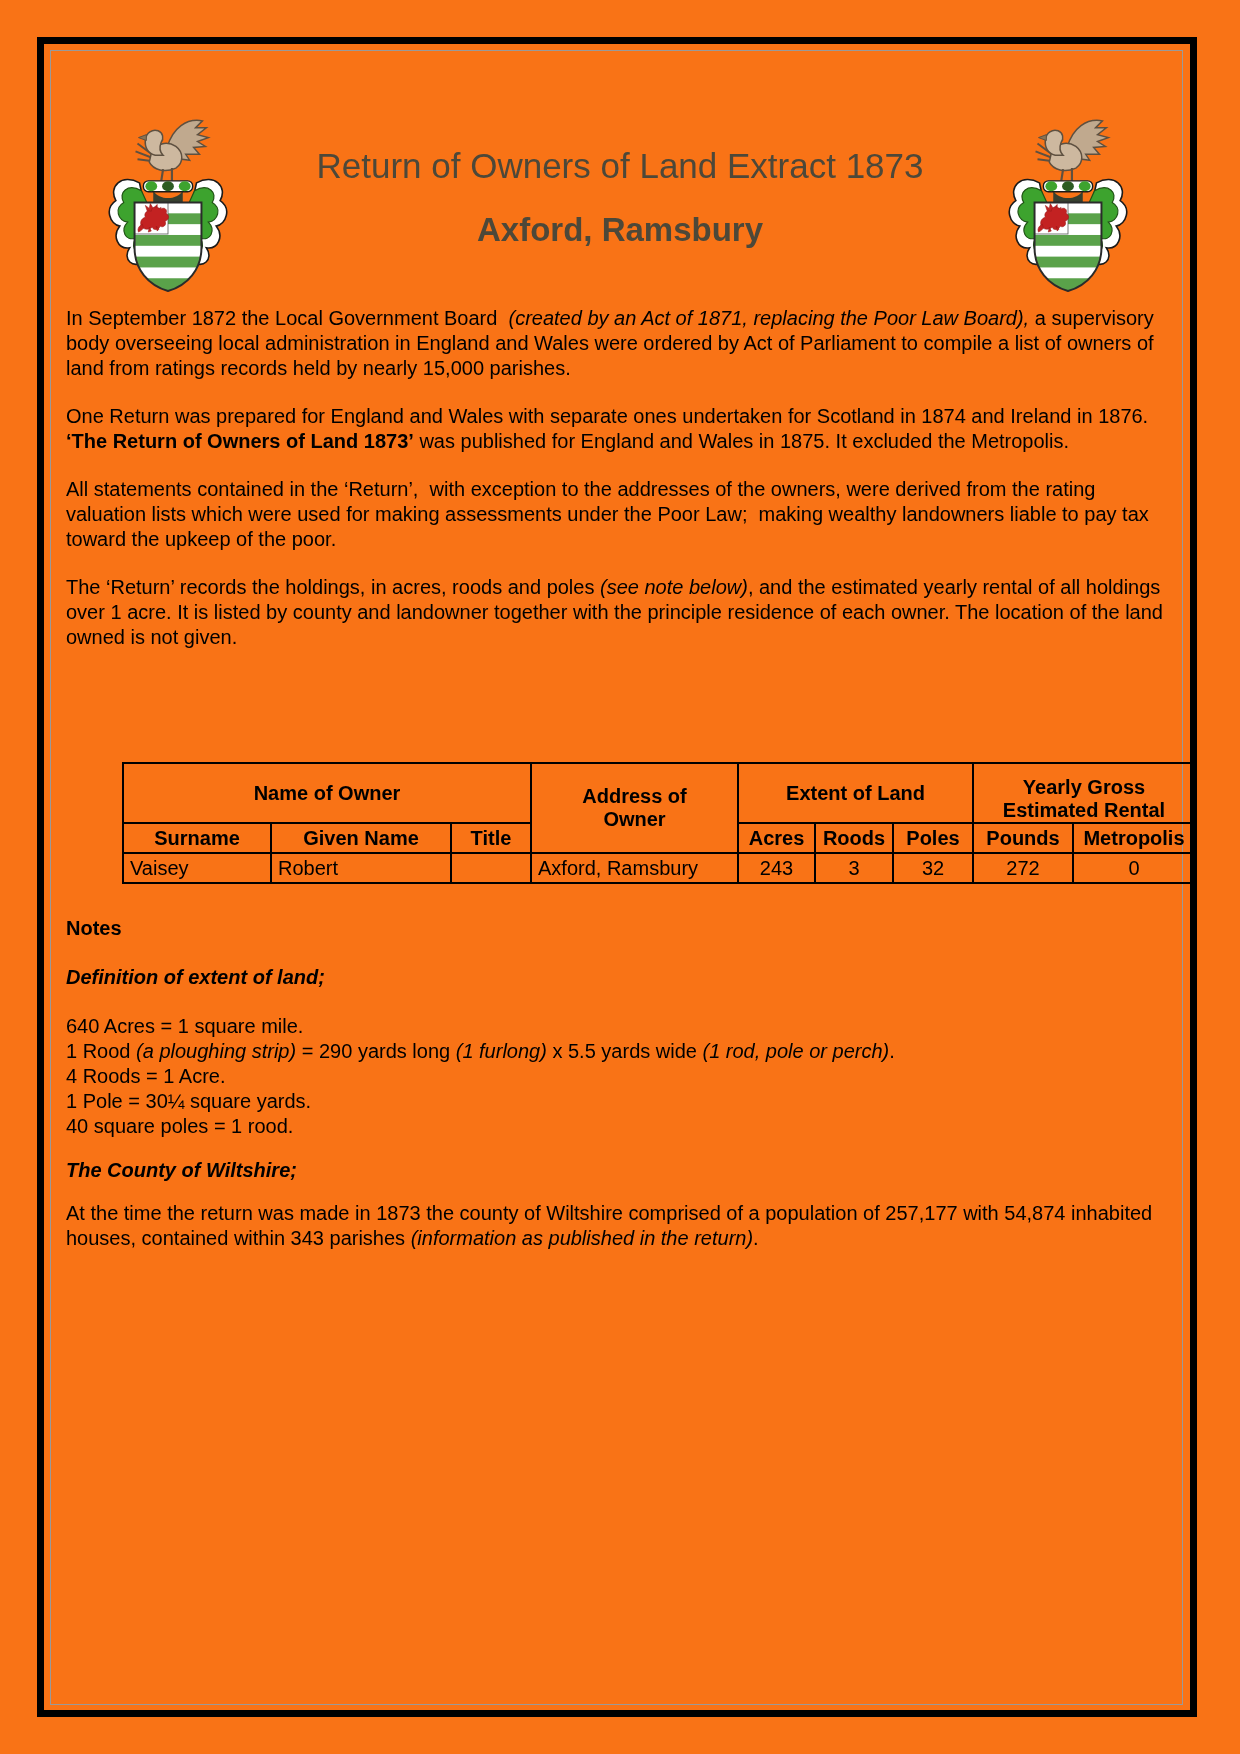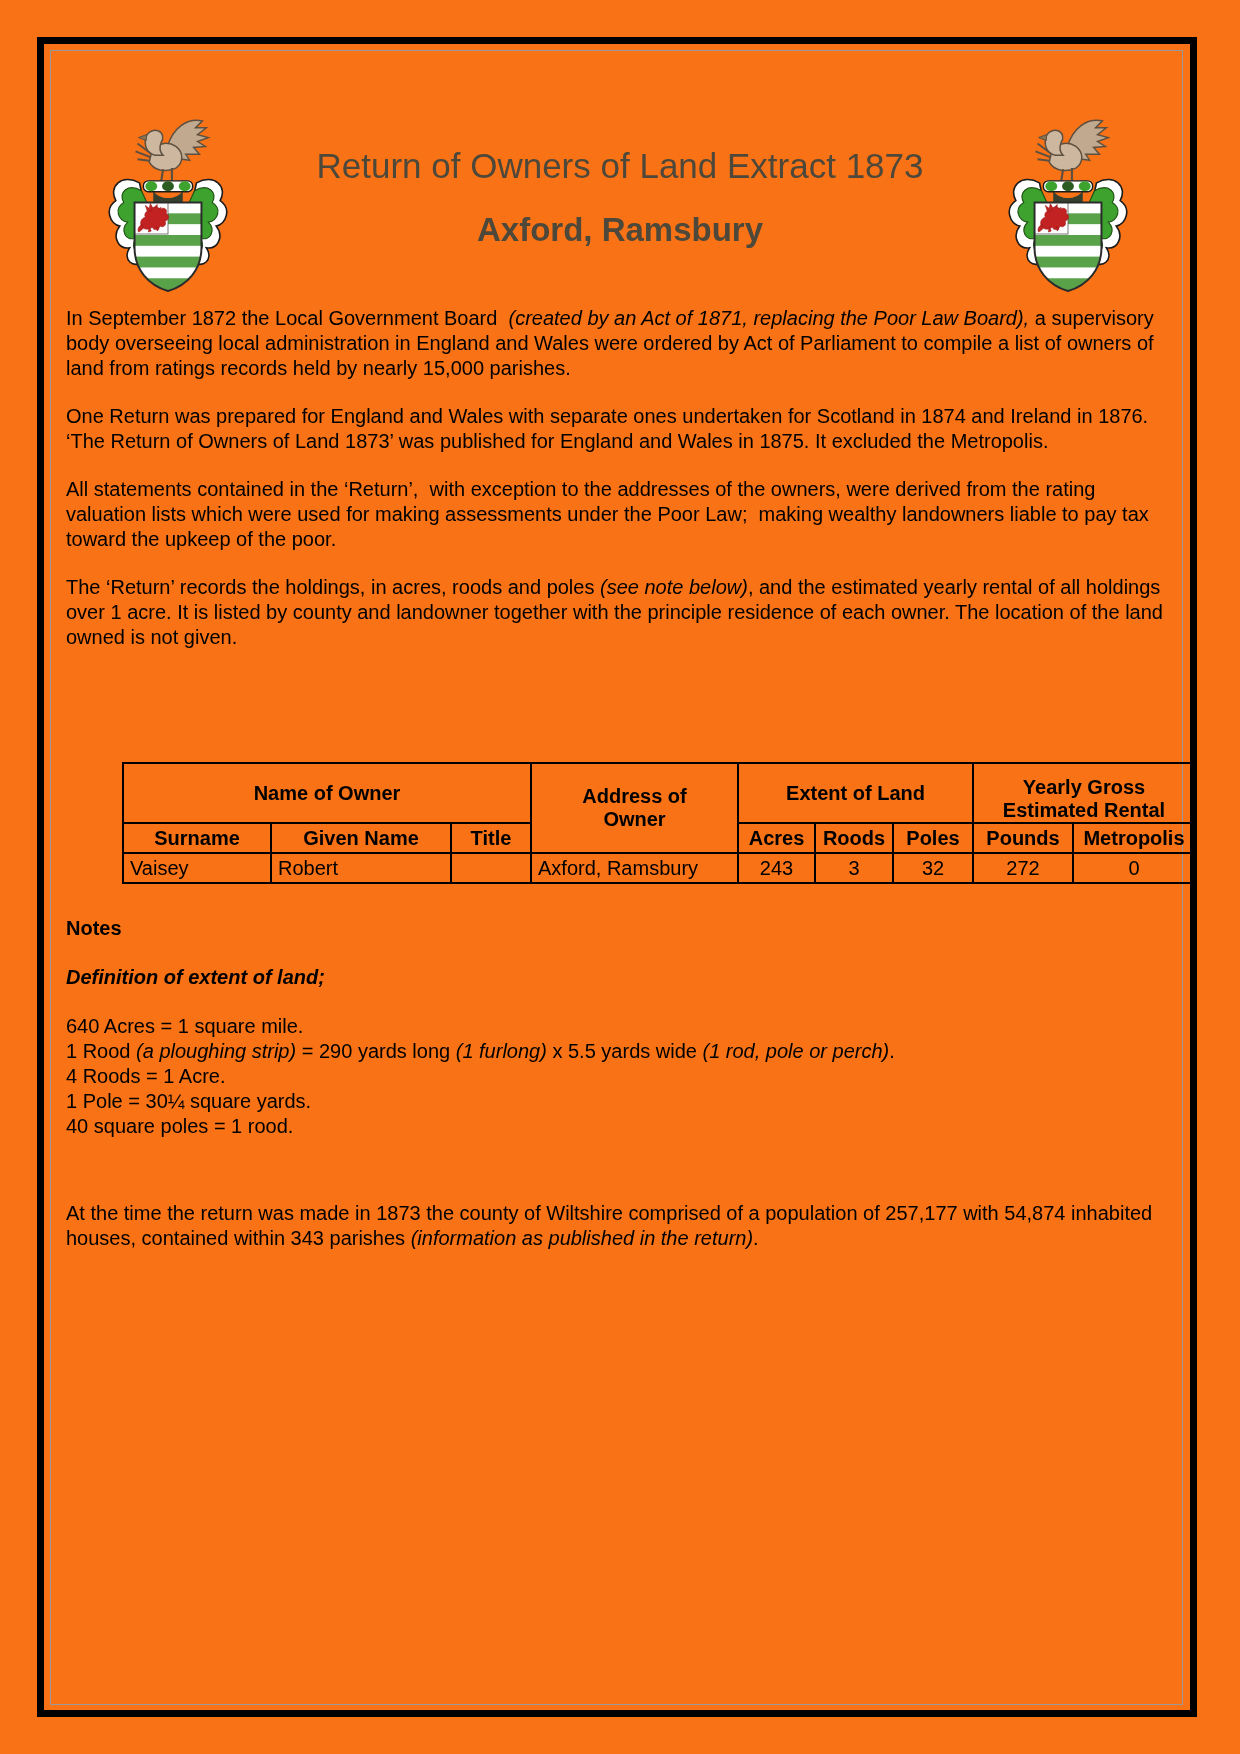--- a/index.html
+++ b/index.html
@@ -15,21 +15,21 @@
         font-size:35px;line-height:1.05;color:#4d4839;}
   .doc-subtitle{top:211px;left:232px;width:776px;text-align:center;
         font-size:33px;font-weight:bold;color:#4d4839;}
   .crest{position:absolute;top:112px;width:128px;height:182px;}
   .crest-left{left:104px;}
   .crest-right{left:1004px;}
   
   .bodyblock{left:66px;width:1110px;font-size:20px;line-height:25px;}
   .para{margin:0 0 23px 0;white-space:pre-wrap;}
   .seg-i{font-style:italic;}
-  .seg-b{font-weight:normal;}
+  .seg-b{font-weight:bold;}
   
   .owners-table-wrap{top:762px;left:78px;padding-left:44px;}
   table.owners{border-collapse:collapse;table-layout:fixed;}
   table.owners th,table.owners td{border:2px solid #000;font-size:20px;
         padding:0 6px;overflow:hidden;}
   table.owners th{font-weight:bold;text-align:center;vertical-align:middle;line-height:1.15;}
   tr.r1 th{height:48px;}
   tr.r2 th{height:28px;}
   tr.drow td{height:28px;}
   th.l,td.l{text-align:left;padding-left:9px;}
@@ -169,17 +169,18 @@
   <div class="abs bodyblock notes-hi" style="top:965px;">Definition of extent of land;</div>
 
   <div class="abs bodyblock" style="top:1014px;">
     <div class="note-line"><span>640 Acres = 1 square mile.</span></div>
     <div class="note-line"><span>1 Rood </span><span class="seg-i">(a ploughing strip)</span><span> = 290 yards long </span><span class="seg-i">(1 furlong)</span><span> x 5.5 yards wide </span><span class="seg-i">(1 rod, pole or perch)</span><span>.</span></div>
     <div class="note-line"><span>4 Roods = 1 Acre.</span></div>
     <div class="note-line"><span>1 Pole = 30¼ square yards.</span></div>
     <div class="note-line"><span>40 square poles = 1 rood.</span></div>
   </div>
 
+  <div class="abs bodyblock notes-hi" style="top:1158px;">The County of Wiltshire;</div>
   <div class="abs bodyblock" style="top:1201px;">
     <p class="para" style="margin:0"><span>At the time the return was made in 1873 the county of Wiltshire comprised of a population of 257,177 with 54,874 inhabited houses, contained within 343 parishes </span><span class="seg-i">(information as published in the return)</span><span>.</span></p>
   </div>
 
 </div>
 
 </body></html>

